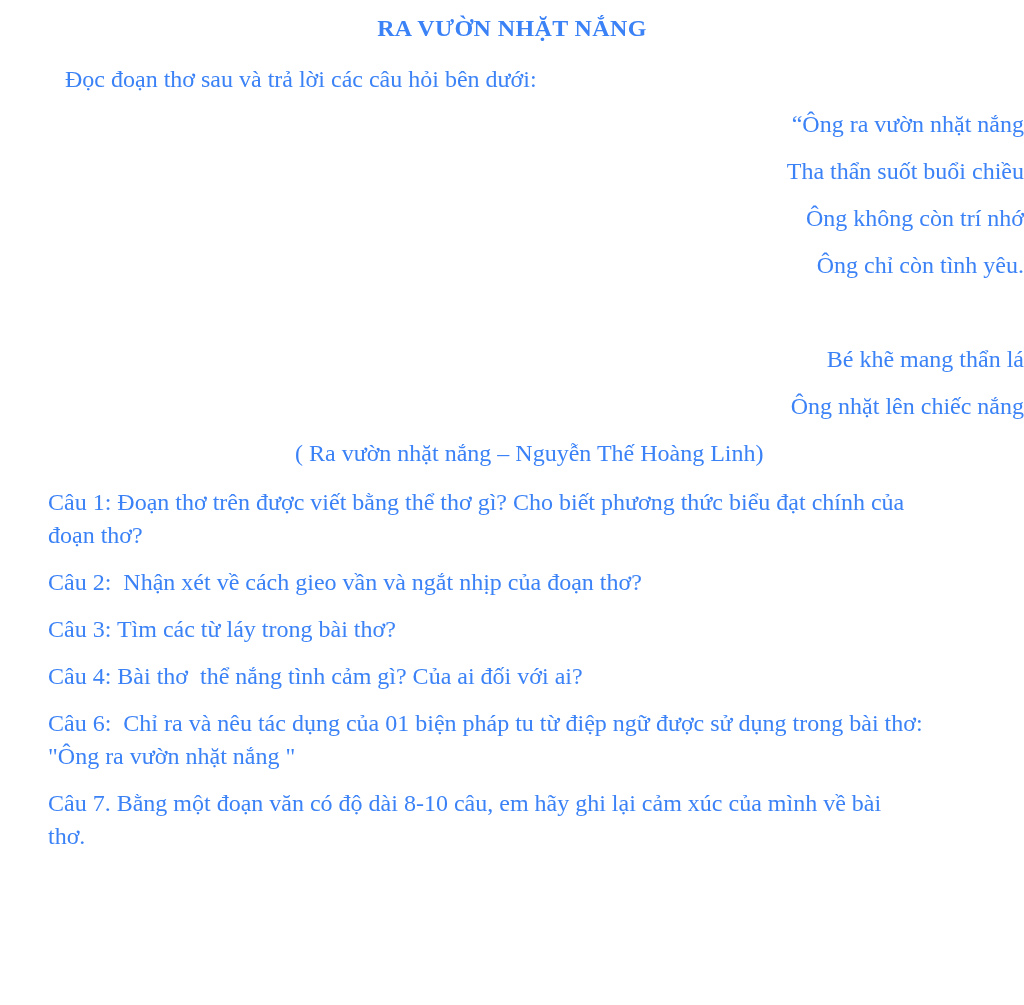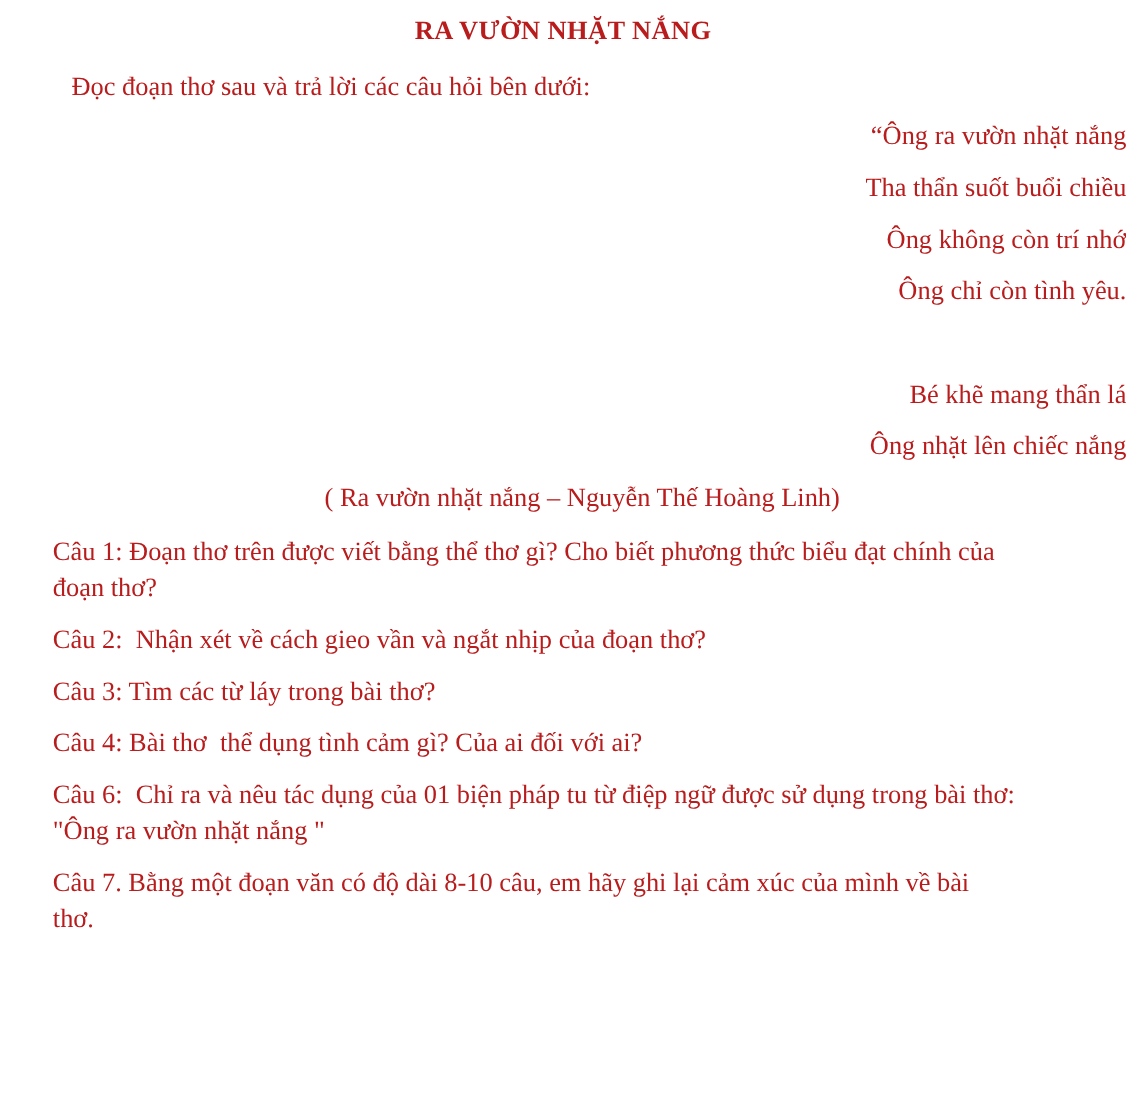--- a/index.html
+++ b/index.html
@@ -6,21 +6,21 @@
     margin: 0;
     padding: 0;
     background: #ffffff;
   }
   .page {
     position: relative;
     width: 1024px;
     height: 1005px;
     margin: 0 auto;
     background: #ffffff;
-    color: #b91c1c;
+    color: #3b82f6;
     font-family: "Liberation Serif", "DejaVu Serif", serif;
     font-size: 24px;
     overflow: hidden;
   }
   .title {
     margin: 0;
     padding-top: 15px;
     font-size: 24px;
     font-weight: 700;
     text-align: center;
@@ -81,18 +81,18 @@
     <div class="poem-line">Bé khẽ mang thẩn lá</div>
     <div class="poem-line">Ông nhặt lên chiếc nắng</div>
   </div>
 
   <p class="attribution">( Ra vườn nhặt nắng – Nguyễn Thế Hoàng Linh)</p>
 
   <div class="questions">
     <p class="question">Câu 1: Đoạn thơ trên được viết bằng thể thơ gì? Cho biết phương thức biểu đạt chính của đoạn thơ?</p>
     <p class="question">Câu 2:  Nhận xét về cách gieo vần và ngắt nhịp của đoạn thơ?</p>
     <p class="question">Câu 3: Tìm các từ láy trong bài thơ?</p>
-    <p class="question">Câu 4: Bài thơ  thể dụng tình cảm gì? Của ai đối với ai?</p>
+    <p class="question">Câu 4: Bài thơ  thể nắng tình cảm gì? Của ai đối với ai?</p>
     <p class="question">Câu 6:  Chỉ ra và nêu tác dụng của 01 biện pháp tu từ điệp ngữ được sử dụng trong bài thơ: "Ông ra vườn nhặt nắng "</p>
     <p class="question">Câu 7. Bằng một đoạn văn có độ dài 8-10 câu, em hãy ghi lại cảm xúc của mình về bài thơ.</p>
   </div>
 
 </div>
 
 </body></html>

